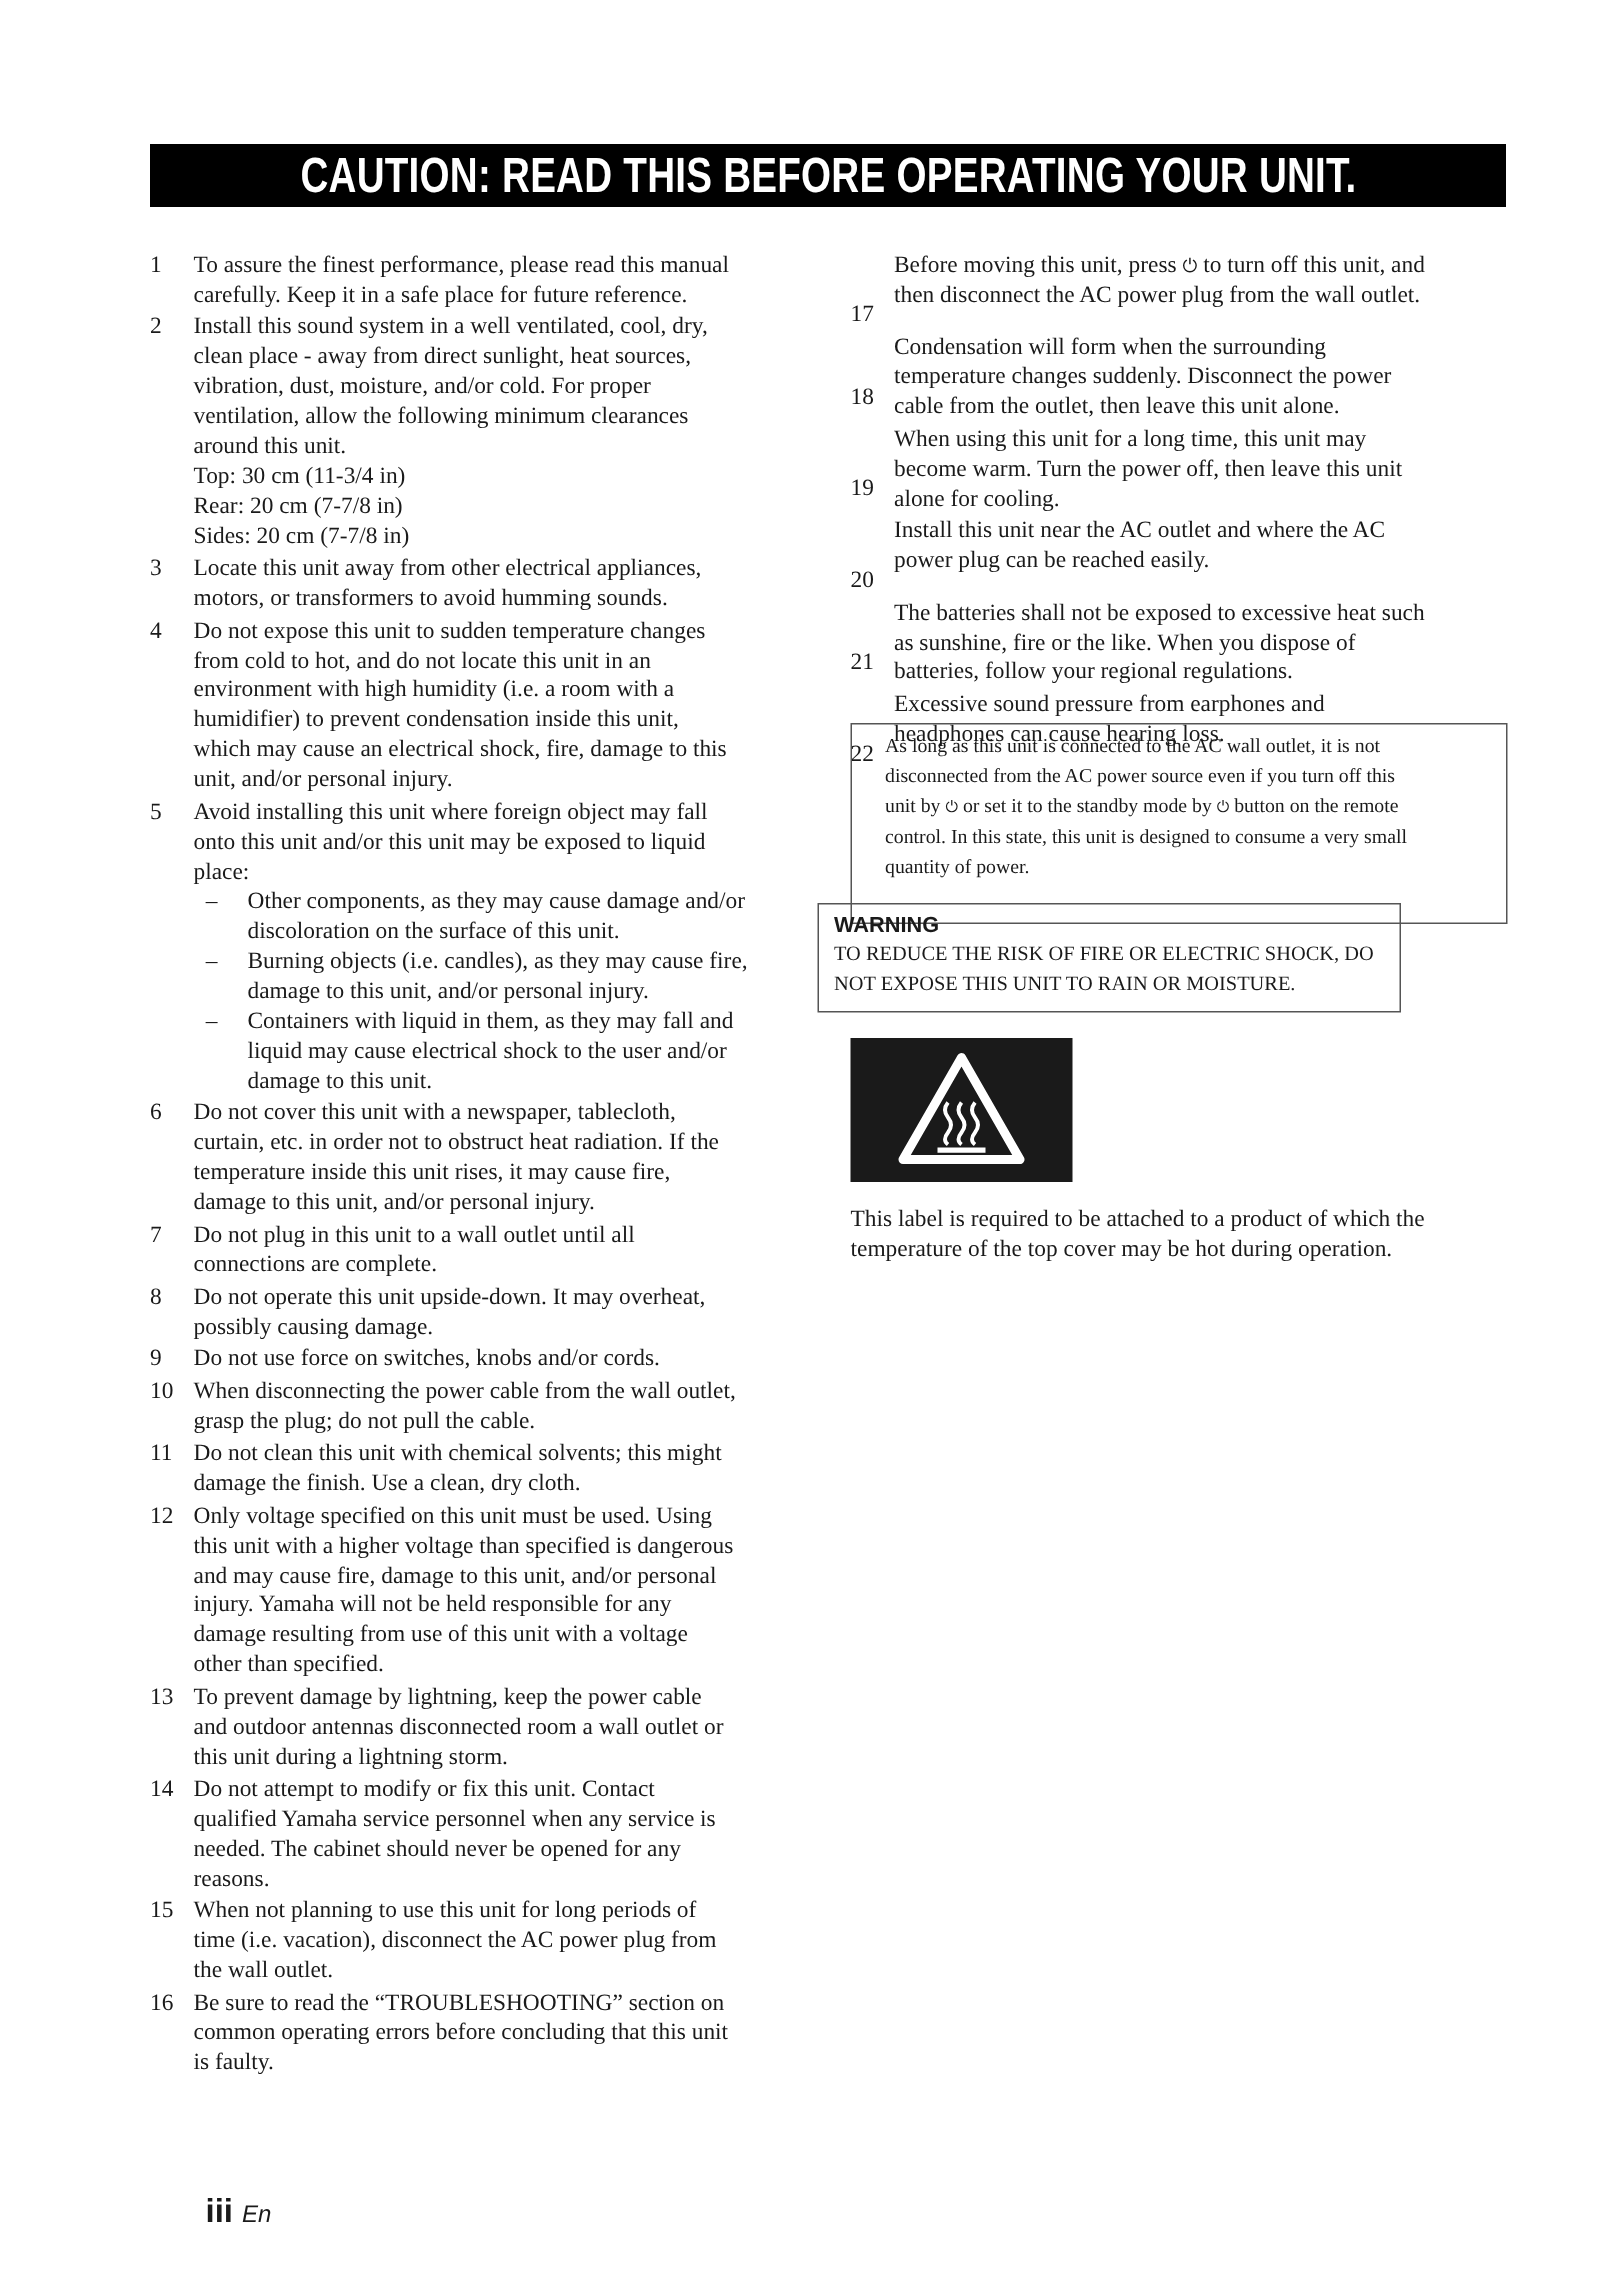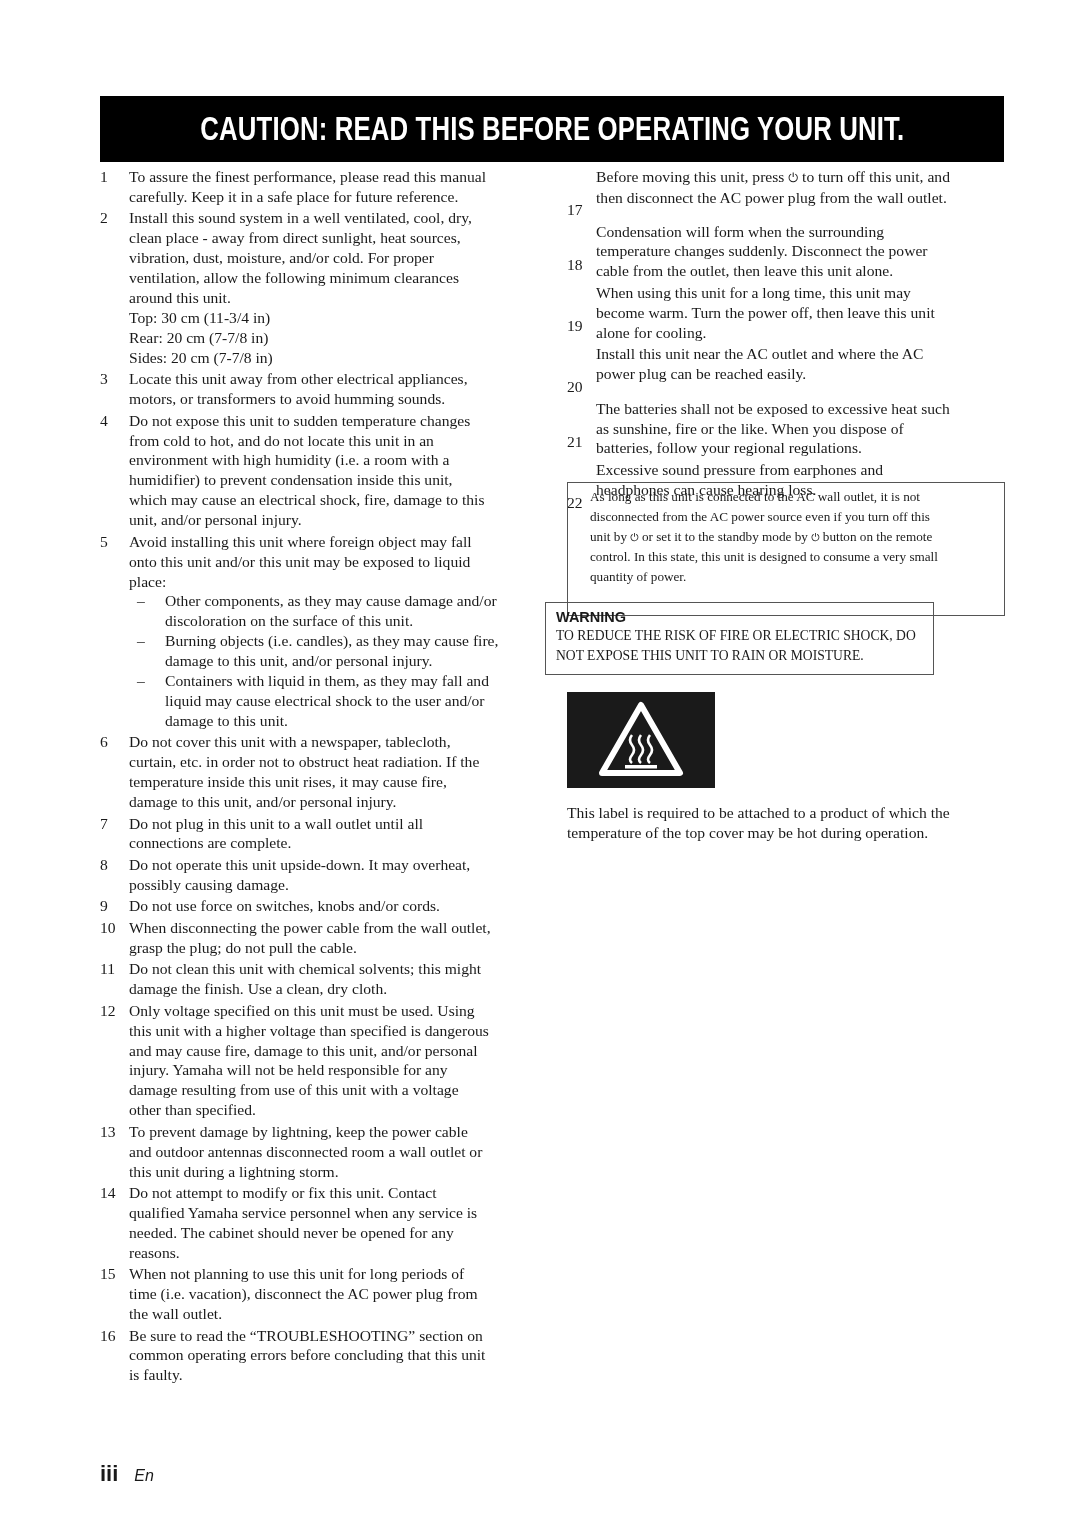--- a/index.html
+++ b/index.html
@@ -1,20 +1,20 @@
 <!DOCTYPE html>
 <html><head>
   <meta charset="utf-8">
   <style>
     * { margin: 0; padding: 0; box-sizing: border-box; }
     html, body { width: 1075px; height: 1518px; background: #ffffff; }
     body { position: relative; font-family: "Liberation Serif", serif; color: #1a1a1a; overflow: hidden; }
 
     .title-bar {
-      position: absolute; left: 100px; top: 96px; width: 904px; height: 66px;
+      position: absolute; left: 100px; top: 96px; width: 904px; height: 42px;
       background: #000000; color: #ffffff;
       display: flex; align-items: center; justify-content: center;
     }
     .title-bar span {
       font-family: "Liberation Sans", sans-serif; font-weight: bold;
       font-size: 33px; letter-spacing: 0.2px;
       transform: scaleX(0.78); transform-origin: center; white-space: nowrap;
       display: inline-block;
     }
 
@@ -44,22 +44,22 @@
     }
     .warning-title { font-family: "Liberation Sans", sans-serif; font-weight: bold; font-size: 14.5px; line-height: 18px; }
 
     .hot-label {
       position: absolute; left: 567px; top: 692px; width: 148px; height: 96px;
       background: #1a1a1a; display: flex; align-items: center; justify-content: center;
     }
     .caption { position: absolute; left: 567px; top: 803px; width: 440px; font-size: 15.6px; line-height: 19.9px; }
 
     .pagenum { position: absolute; left: 100px; top: 1461px; display: flex; align-items: baseline; }
-    .pagenum .p { font-family: "Liberation Sans", sans-serif; font-weight: bold; font-size: 22px; }
-    .pagenum .lang { font-family: "Liberation Sans", sans-serif; font-style: italic; font-size: 16px; margin-left: 16px; }
+    .pagenum .p { font-family: "Liberation Sans", sans-serif; font-weight: bold; font-size: 22px; margin-left: 37px; }
+    .pagenum .lang { font-family: "Liberation Sans", sans-serif; font-style: italic; font-size: 16px; margin-left: 6px; }
     .pwr { font-family: "DejaVu Sans", sans-serif; font-size: 0.8em; }
   </style>
 </head>
 <body>
 
 <div class="title-bar">
   <span>CAUTION: READ THIS BEFORE OPERATING YOUR UNIT.</span>
 </div>
 
 <div class="col col-left" id="col-left">

